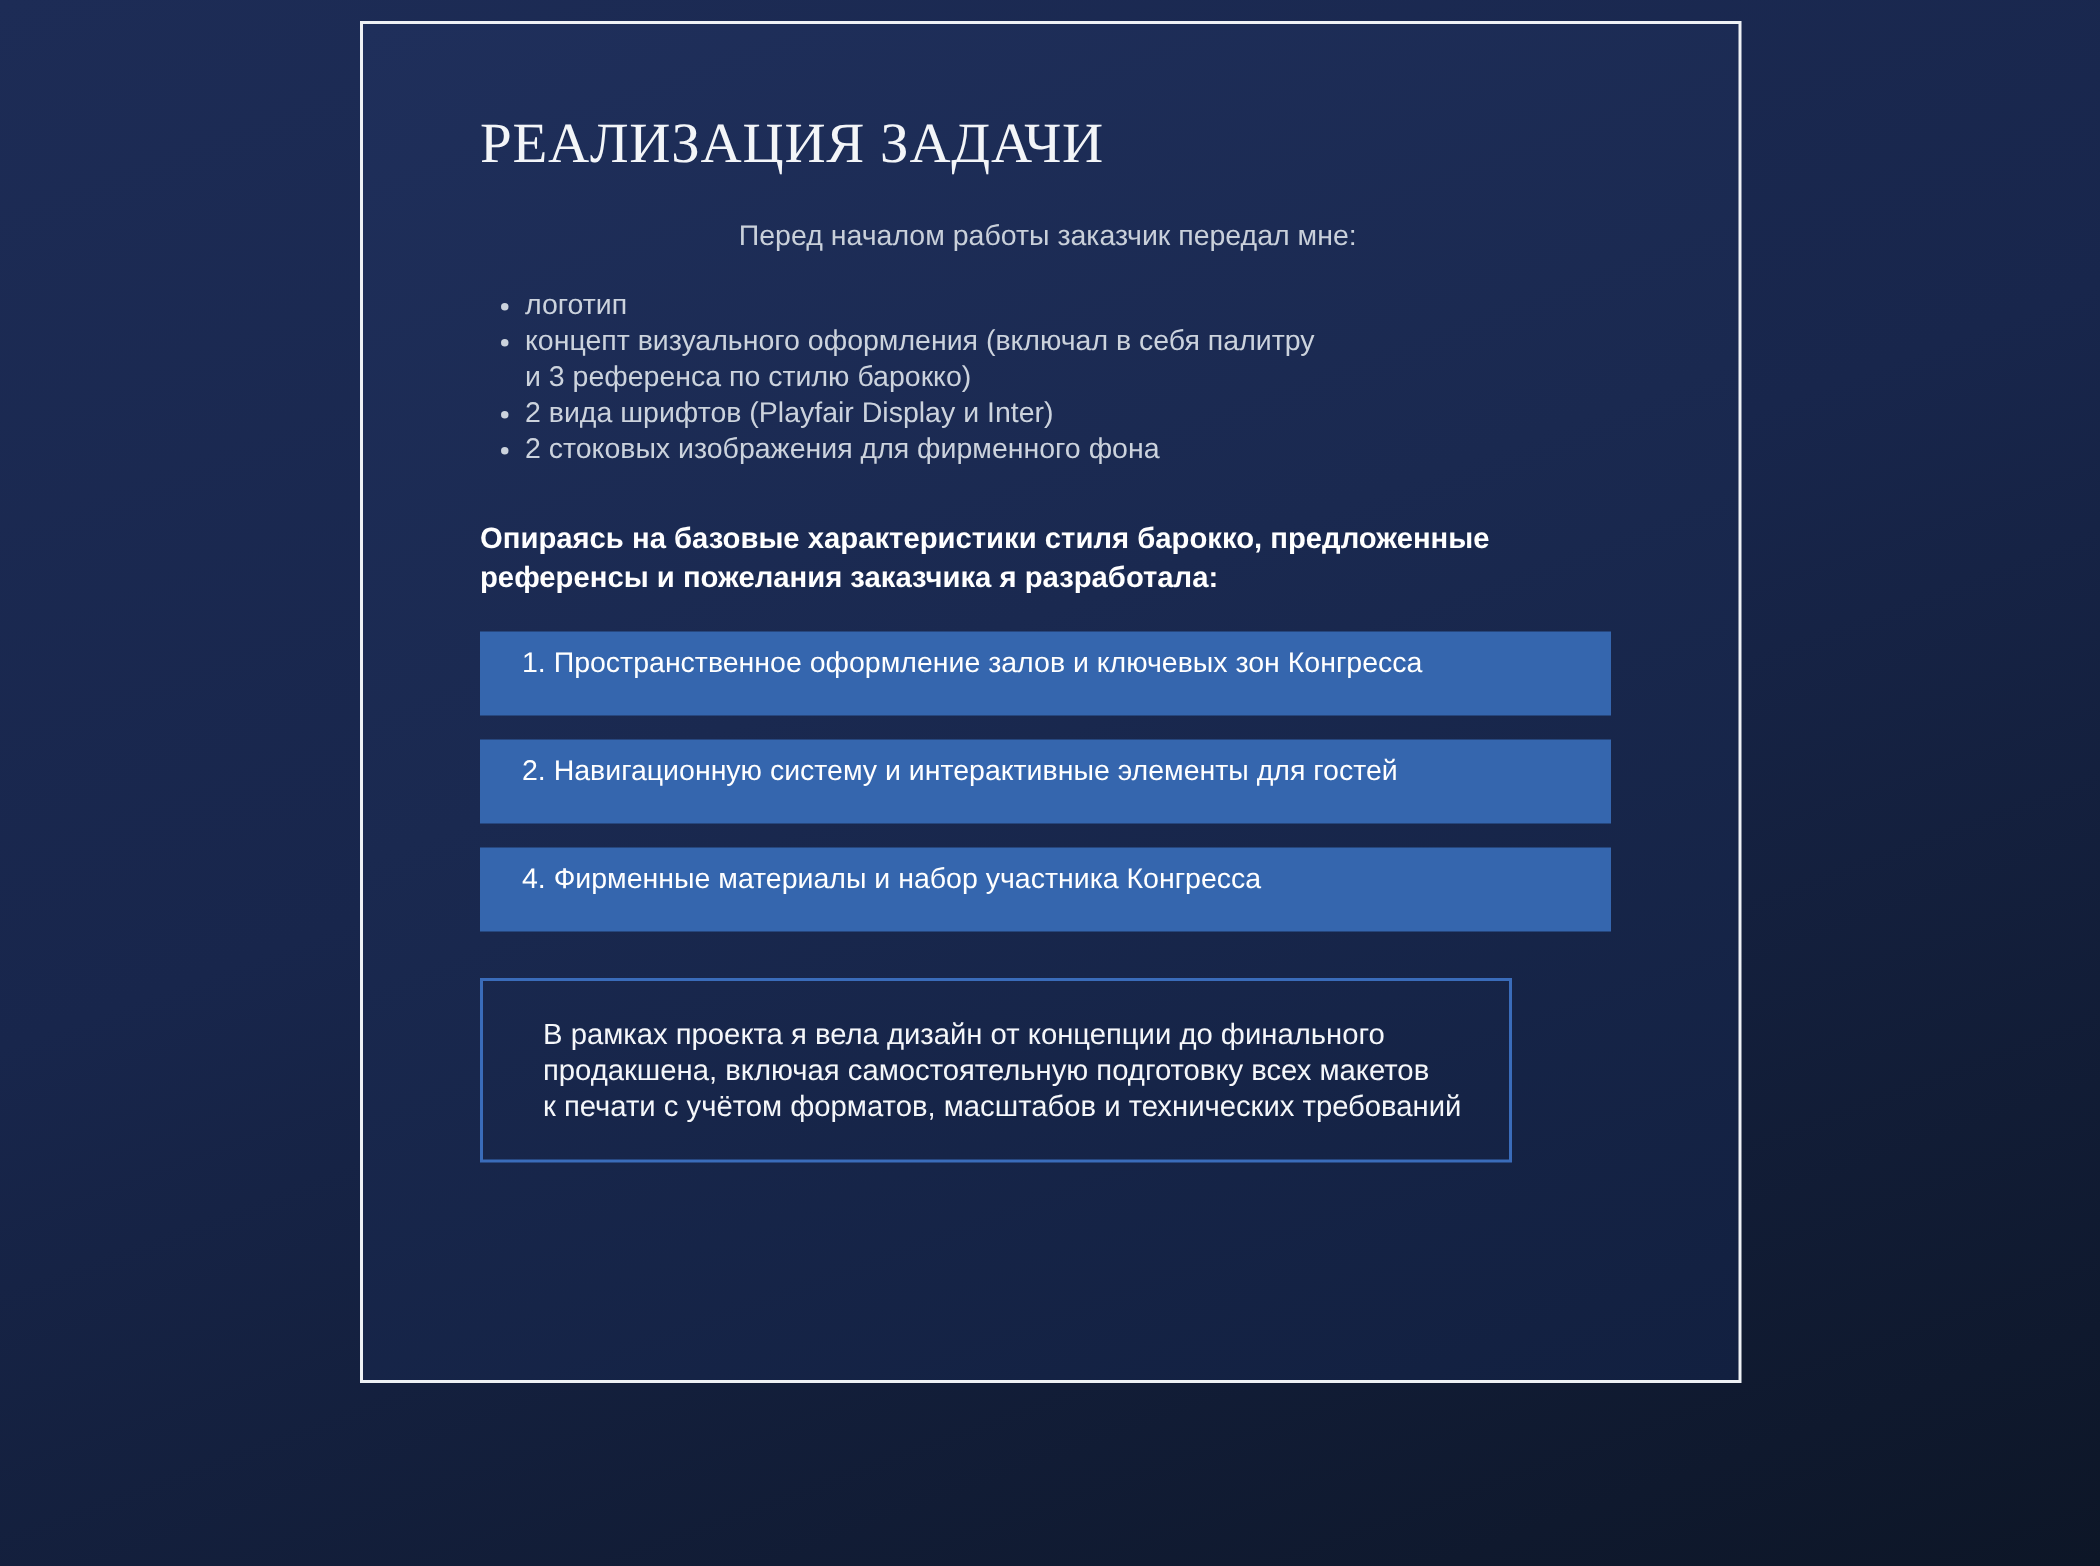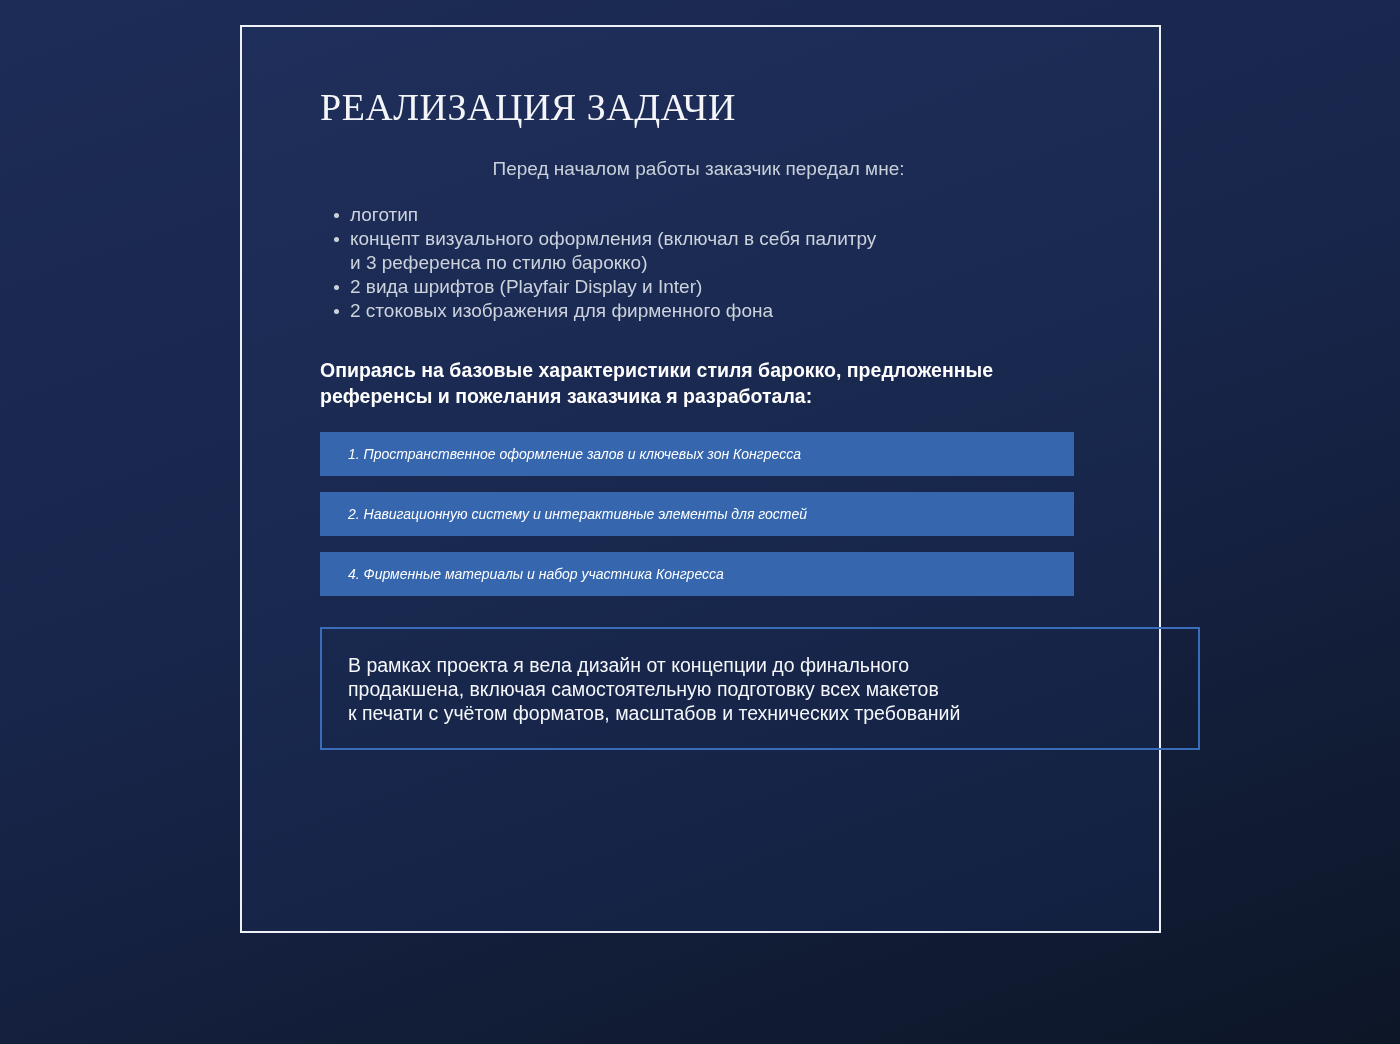--- a/index.html
+++ b/index.html
@@ -10,21 +10,21 @@
     width: 1400px;
     height: 1044px;
     overflow: hidden;
     background: linear-gradient(160deg, #1d2c56 0%, #18264c 45%, #0d1627 100%);
     font-family: "Liberation Sans", sans-serif;
     position: relative;
   }
   .slide {
     position: absolute;
     left: 240px;
-    top: 25px;
+    top: 14px;
     width: 921px;
     height: 908px;
     box-sizing: border-box;
     border: 2px solid #eef1f5;
     background: linear-gradient(160deg, #1f2f5b 0%, #1a2950 45%, #122040 100%);
   }
   .content {
     box-sizing: border-box;
     width: 100%;
     height: 100%;
@@ -73,39 +73,38 @@
     line-height: 26px;
     font-weight: bold;
     color: #ffffff;
   }
   .bars {
     margin-top: 23px;
   }
   .bar {
     box-sizing: border-box;
     width: 754px;
-    height: 44px;
+    height: 56px;
     margin-bottom: 16px;
     padding-left: 28px;
     background: #3566ae;
     color: #ffffff;
-    font-size: 14px;
+    font-size: 19px;
     line-height: 44px;
     white-space: nowrap;
     overflow: hidden;
-    font-style: italic;
   }
   .bar:last-child { margin-bottom: 0; }
   .note {
     box-sizing: border-box;
-    width: 880px;
+    width: 688px;
     height: 123px;
     margin-top: 31px;
     border: 2px solid #3a6cba;
-    padding: 24px 20px 23px 26px;
+    padding: 24px 20px 23px 40px;
     color: #f5f7fa;
     font-size: 19.5px;
     line-height: 24px;
   }
   .ml { white-space: pre-line; }
 </style>
 </head>
 <body>
 
 <div class="slide">

